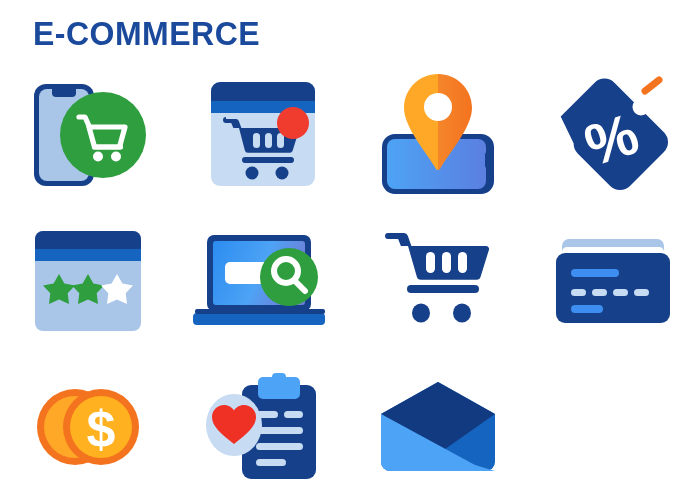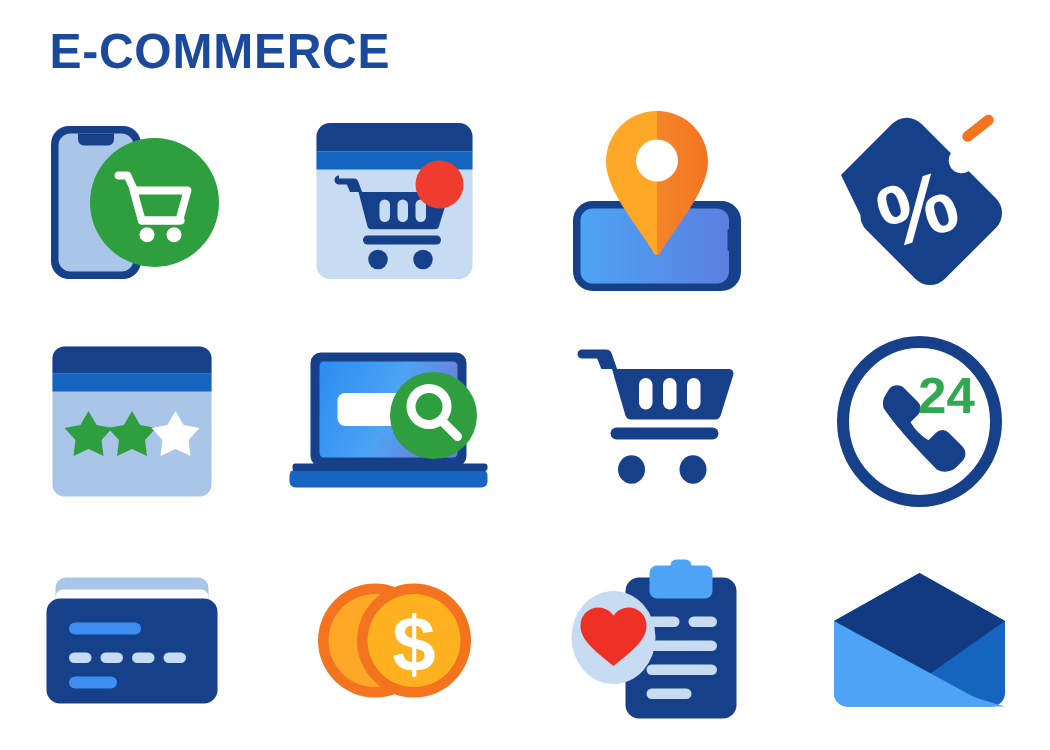--- a/index.html
+++ b/index.html
@@ -184,27 +184,20 @@
         <ellipse cx="79" cy="86" rx="9" ry="9.5"></ellipse>
       </g>
       <g fill="#ffffff">
         <rect x="43" y="25" width="9" height="21" rx="4.5"></rect>
         <rect x="59" y="25" width="9" height="21" rx="4.5"></rect>
         <rect x="75" y="25" width="9" height="21" rx="4.5"></rect>
       </g>
     </svg>
   </div>
 
-  <div class="icon-cell">
-    <svg width="112" height="112" viewBox="0 0 112 112">
-      <ellipse cx="56" cy="56" rx="51" ry="53" fill="none" stroke="#17408b" stroke-width="8"></ellipse>
-      <path d="M36 34 a7 7 0 0 1 10 0 l9 9 a6 6 0 0 1 0 8.5 l-5 5 a34 34 0 0 0 12 12 l5 -5 a6 6 0 0 1 8.5 0 l9 9 a7 7 0 0 1 0 10 l-4 4 a11 11 0 0 1 -13 1.5 C 60 80 42 62 32 47 a11 11 0 0 1 1.5 -9 z" fill="#17408b"></path>
-      <text x="74" y="50" text-anchor="middle" font-family="'Liberation Sans','DejaVu Sans',sans-serif" font-size="34" font-weight="bold" fill="#2fa84f">24</text>
-    </svg>
-  </div>
 
   <div class="icon-cell">
     <svg width="118" height="88" viewBox="0 0 118 88">
       <g>
         <rect x="8" y="2" width="102" height="22" rx="7" fill="#a9c6e8"></rect>
         <rect x="8" y="10" width="102" height="14" rx="5" fill="#ffffff"></rect>
       </g>
       <rect x="2" y="16" width="114" height="70" rx="9" fill="#17408b"></rect>
       <g>
         <rect x="17" y="32" width="48" height="8" rx="4" fill="#3d8ef0"></rect>

